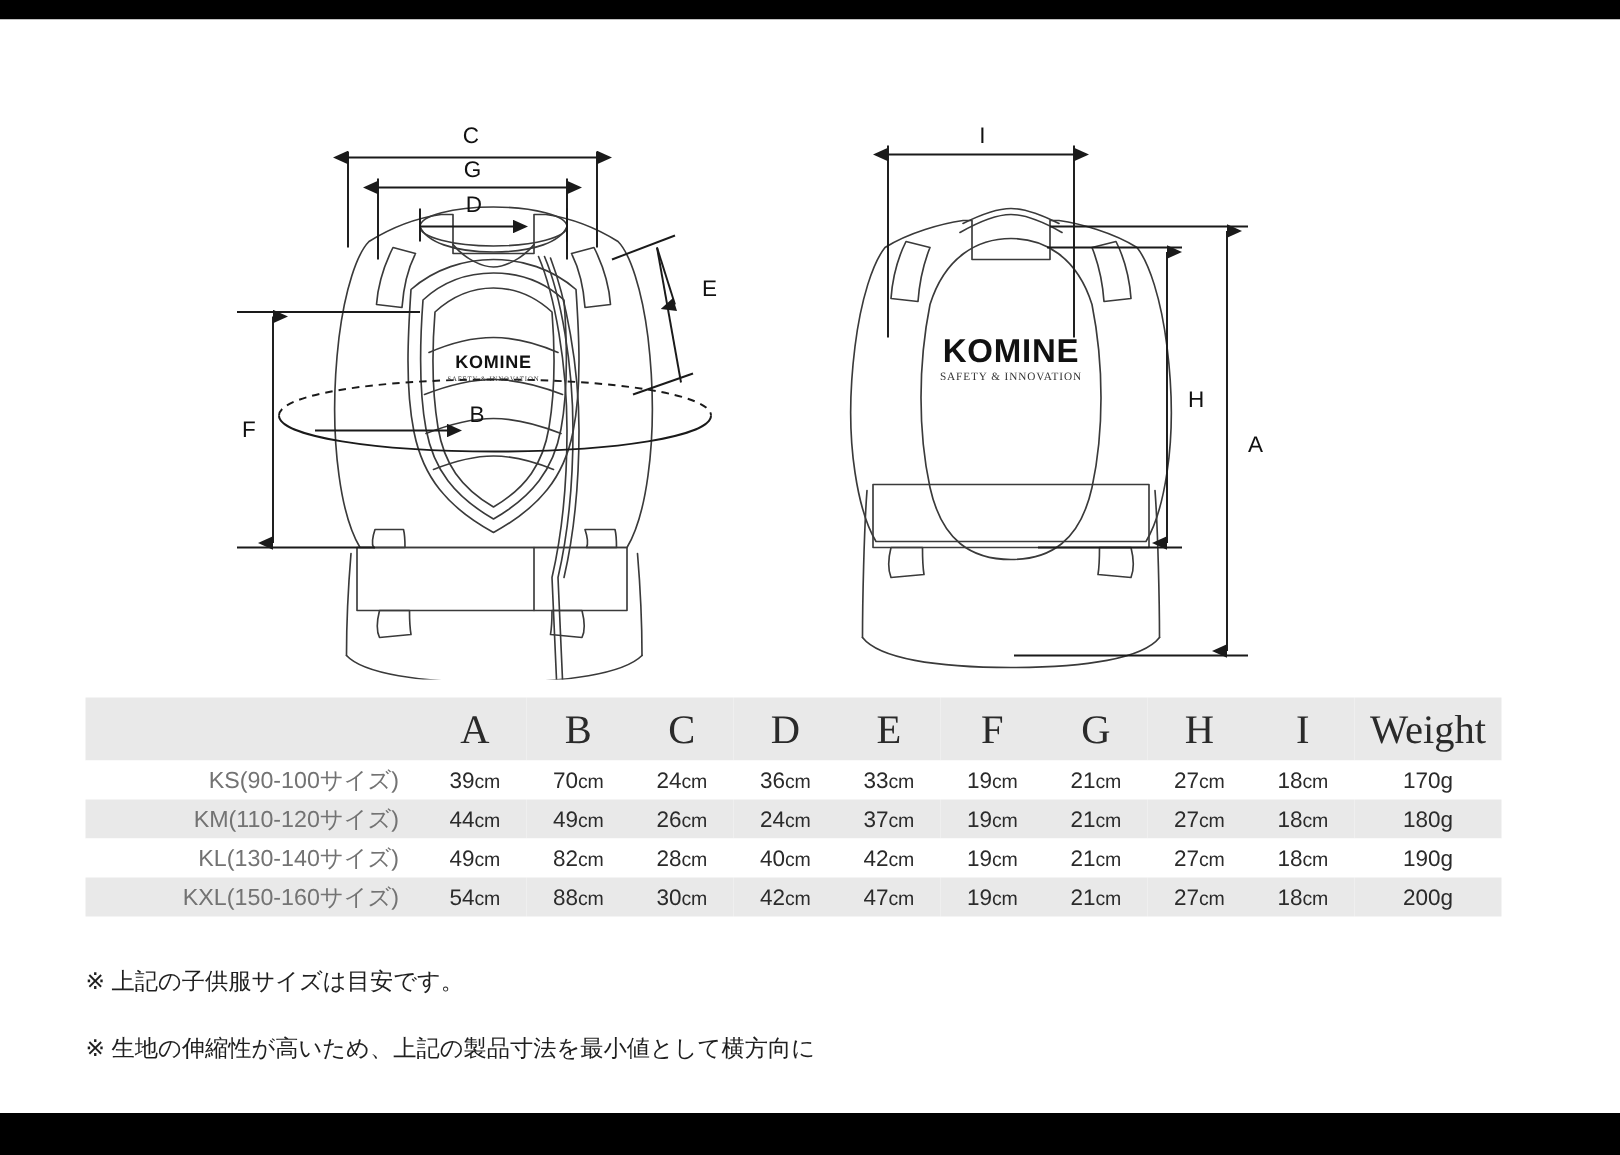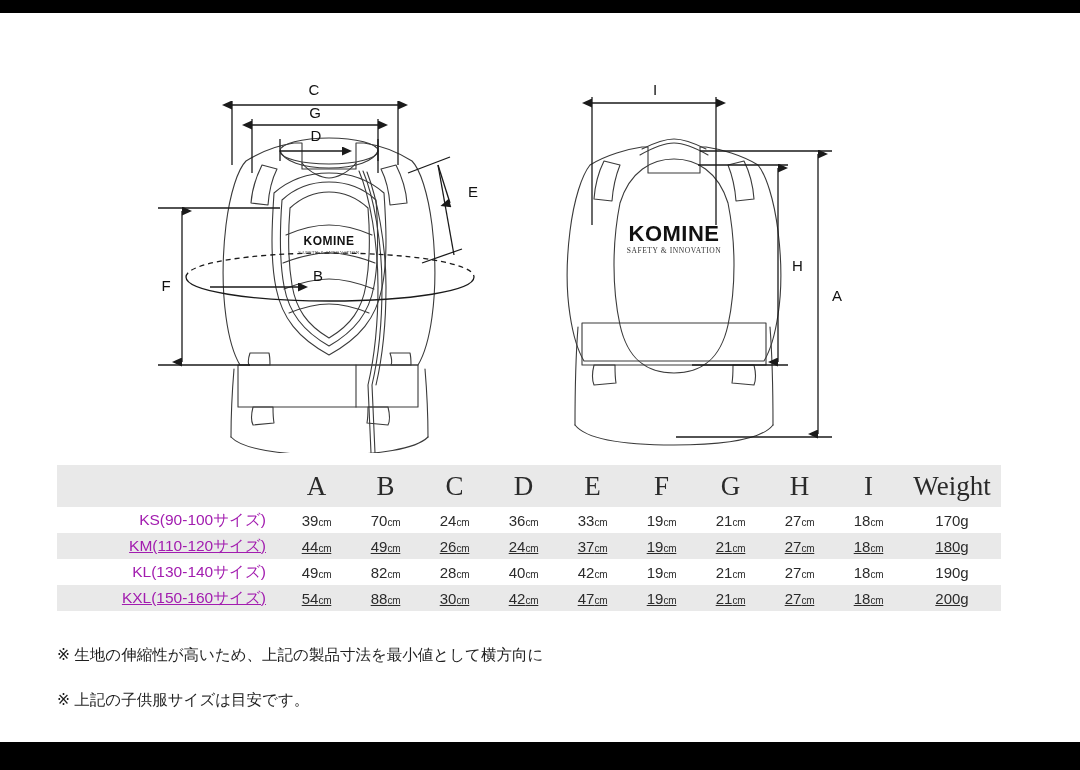--- a/index.html
+++ b/index.html
@@ -54,25 +54,25 @@
     font-size:15px;
     color:#2b2b2b;
     text-align:center;
     vertical-align:middle;
     padding:0;
   }
   #size-table tbody td.cell-label{
     text-align:right;
     padding-right:16px;
     font-size:15.5px;
-    color:#a21caf;
+    color:#737373;
   }
   #size-table tbody tr.row-odd td{background:#ffffff;}
-  #size-table tbody tr.row-even td{background:#e9e9e9;text-decoration:underline;}
-  .unit{font-size:10px;letter-spacing:-0.2px;}
+  #size-table tbody tr.row-even td{background:#e9e9e9;}
+  .unit{font-size:13px;letter-spacing:-0.2px;}
 
   
   #notes{
     position:absolute;left:57px;top:608px;width:640px;
     font-size:15.5px;line-height:22.5px;color:#1f1f1f;
     font-family:"Liberation Sans","DejaVu Sans",sans-serif;
     white-space:pre-line;
   }
   .note-line{display:block;}
 </style>
@@ -339,20 +339,20 @@
           <td><span>19</span><span class="unit">cm</span></td>
           <td><span>21</span><span class="unit">cm</span></td>
           <td><span>27</span><span class="unit">cm</span></td>
           <td><span>18</span><span class="unit">cm</span></td>
           <td>200g</td>
         </tr>
       </tbody>
   </table>
 
   <div id="notes">
+    <span class="note-line">※ 上記の子供服サイズは目安です。</span>
     <span class="note-line">※ 生地の伸縮性が高いため、上記の製品寸法を最小値として横方向に</span>
-    <span class="note-line">※ 上記の子供服サイズは目安です。</span>
     
     
     
   </div>
 
 </div>
 
 </body></html>

